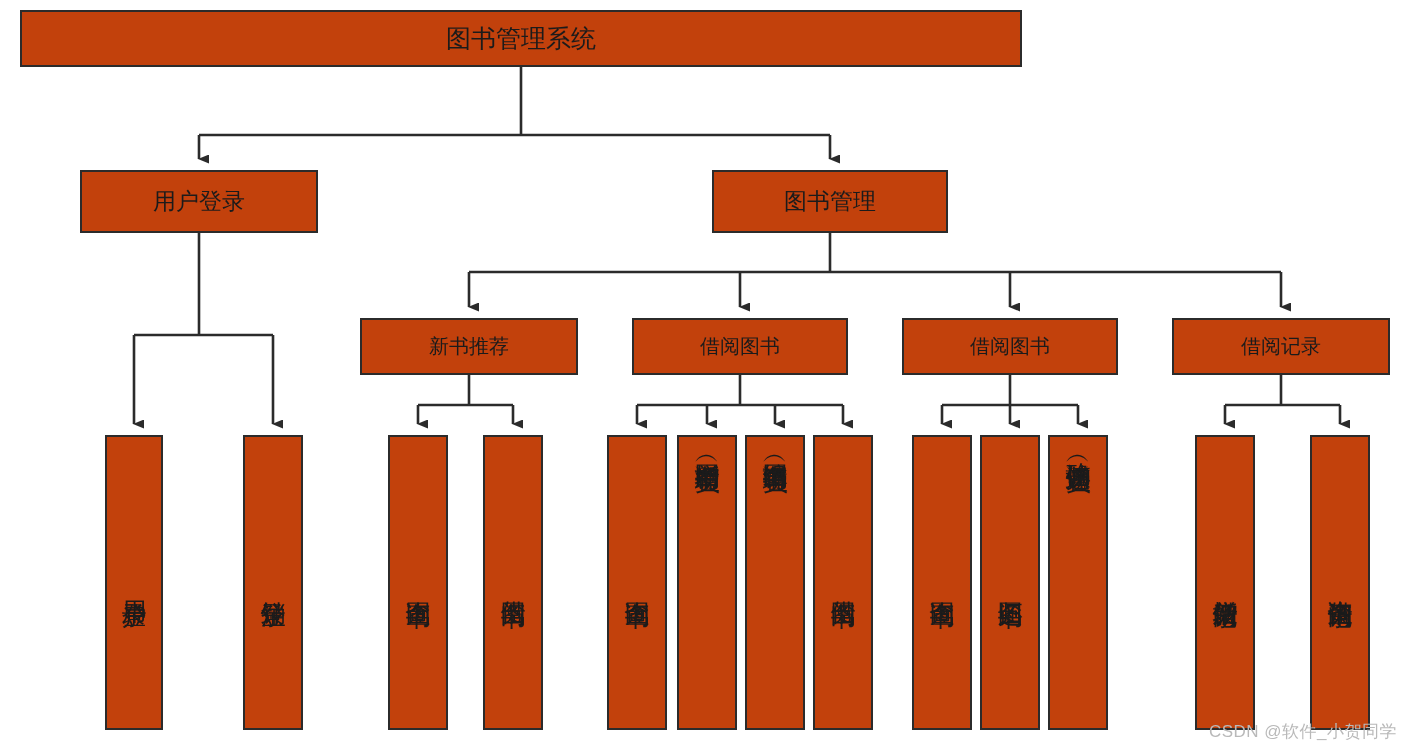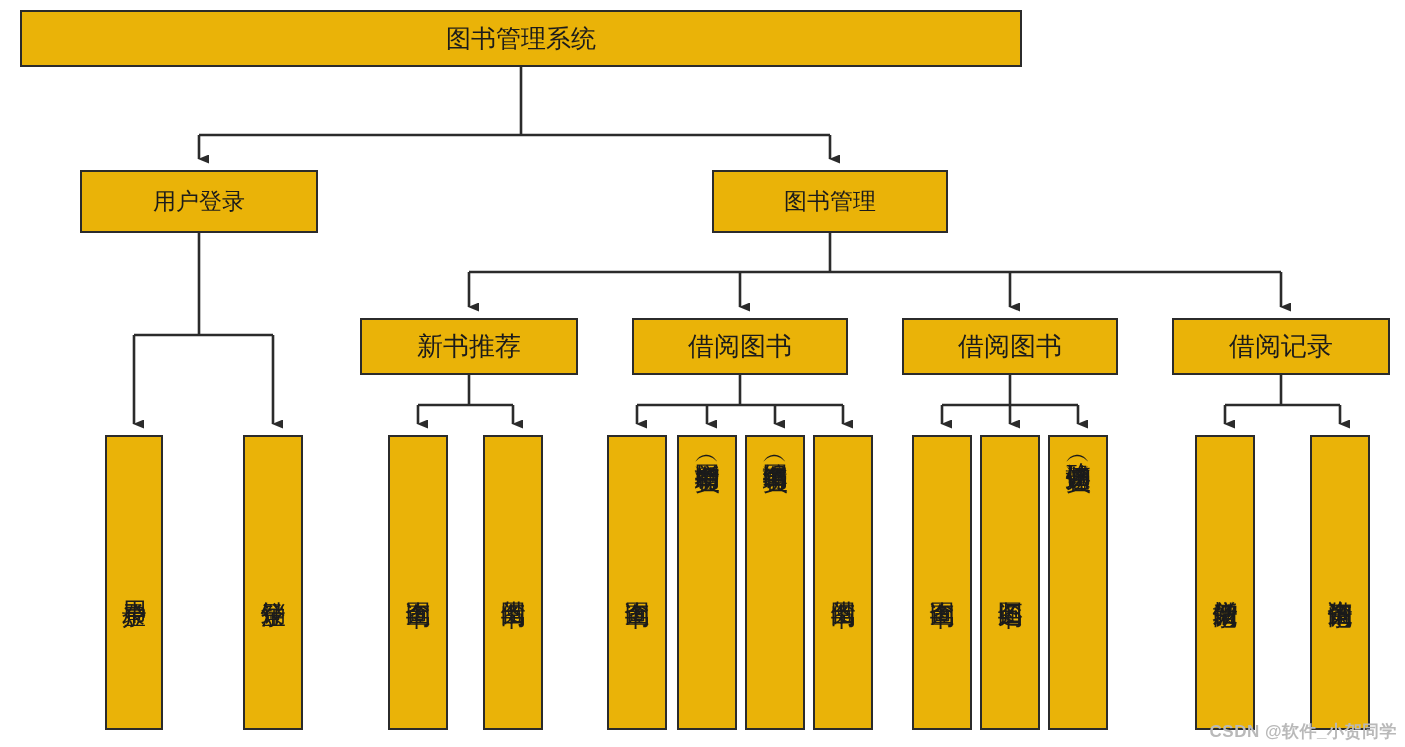--- a/index.html
+++ b/index.html
@@ -22,40 +22,40 @@
     position: absolute;
     left: 0;
     top: 0;
     width: 1405px;
     height: 747px;
     pointer-events: none;
   }
   .node {
     position: absolute;
     box-sizing: border-box;
-    background: #eab308;
+    background: #c2410c;
     border: 2px solid #2b2b2b;
     display: flex;
     align-items: center;
     justify-content: center;
     color: #1b1b1b;
   }
   .node-label {
     display: block;
     white-space: pre-line;
     text-align: center;
   }
   .node.root {
     font-size: 25px;
   }
   .node.level1 {
     font-size: 23px;
   }
   .node.level2 {
-    font-size: 26px;
+    font-size: 20px;
   }
   .node.leaf {
     align-items: flex-start;
     justify-content: center;
     padding-top: 6px;
   }
   .node.leaf.centered {
     align-items: center;
     padding-top: 0;
   }
@@ -69,21 +69,20 @@
   }
   #watermark {
     position: absolute;
     right: 8px;
     bottom: 4px;
     font-size: 17px;
     color: #b9b9b9;
     letter-spacing: 0.5px;
     user-select: none;
     white-space: nowrap;
-    font-weight: bold;
   }
 </style>
 </head>
 <body>
 
 <div id="diagram-canvas">
 
   <svg id="connector-layer" viewBox="0 0 1405 747" width="1405" height="747" xmlns="http://www.w3.org/2000/svg">
     <defs>
       <marker id="arrowhead" markerWidth="9" markerHeight="11" refX="4.5" refY="10" orient="auto" markerUnits="userSpaceOnUse">

